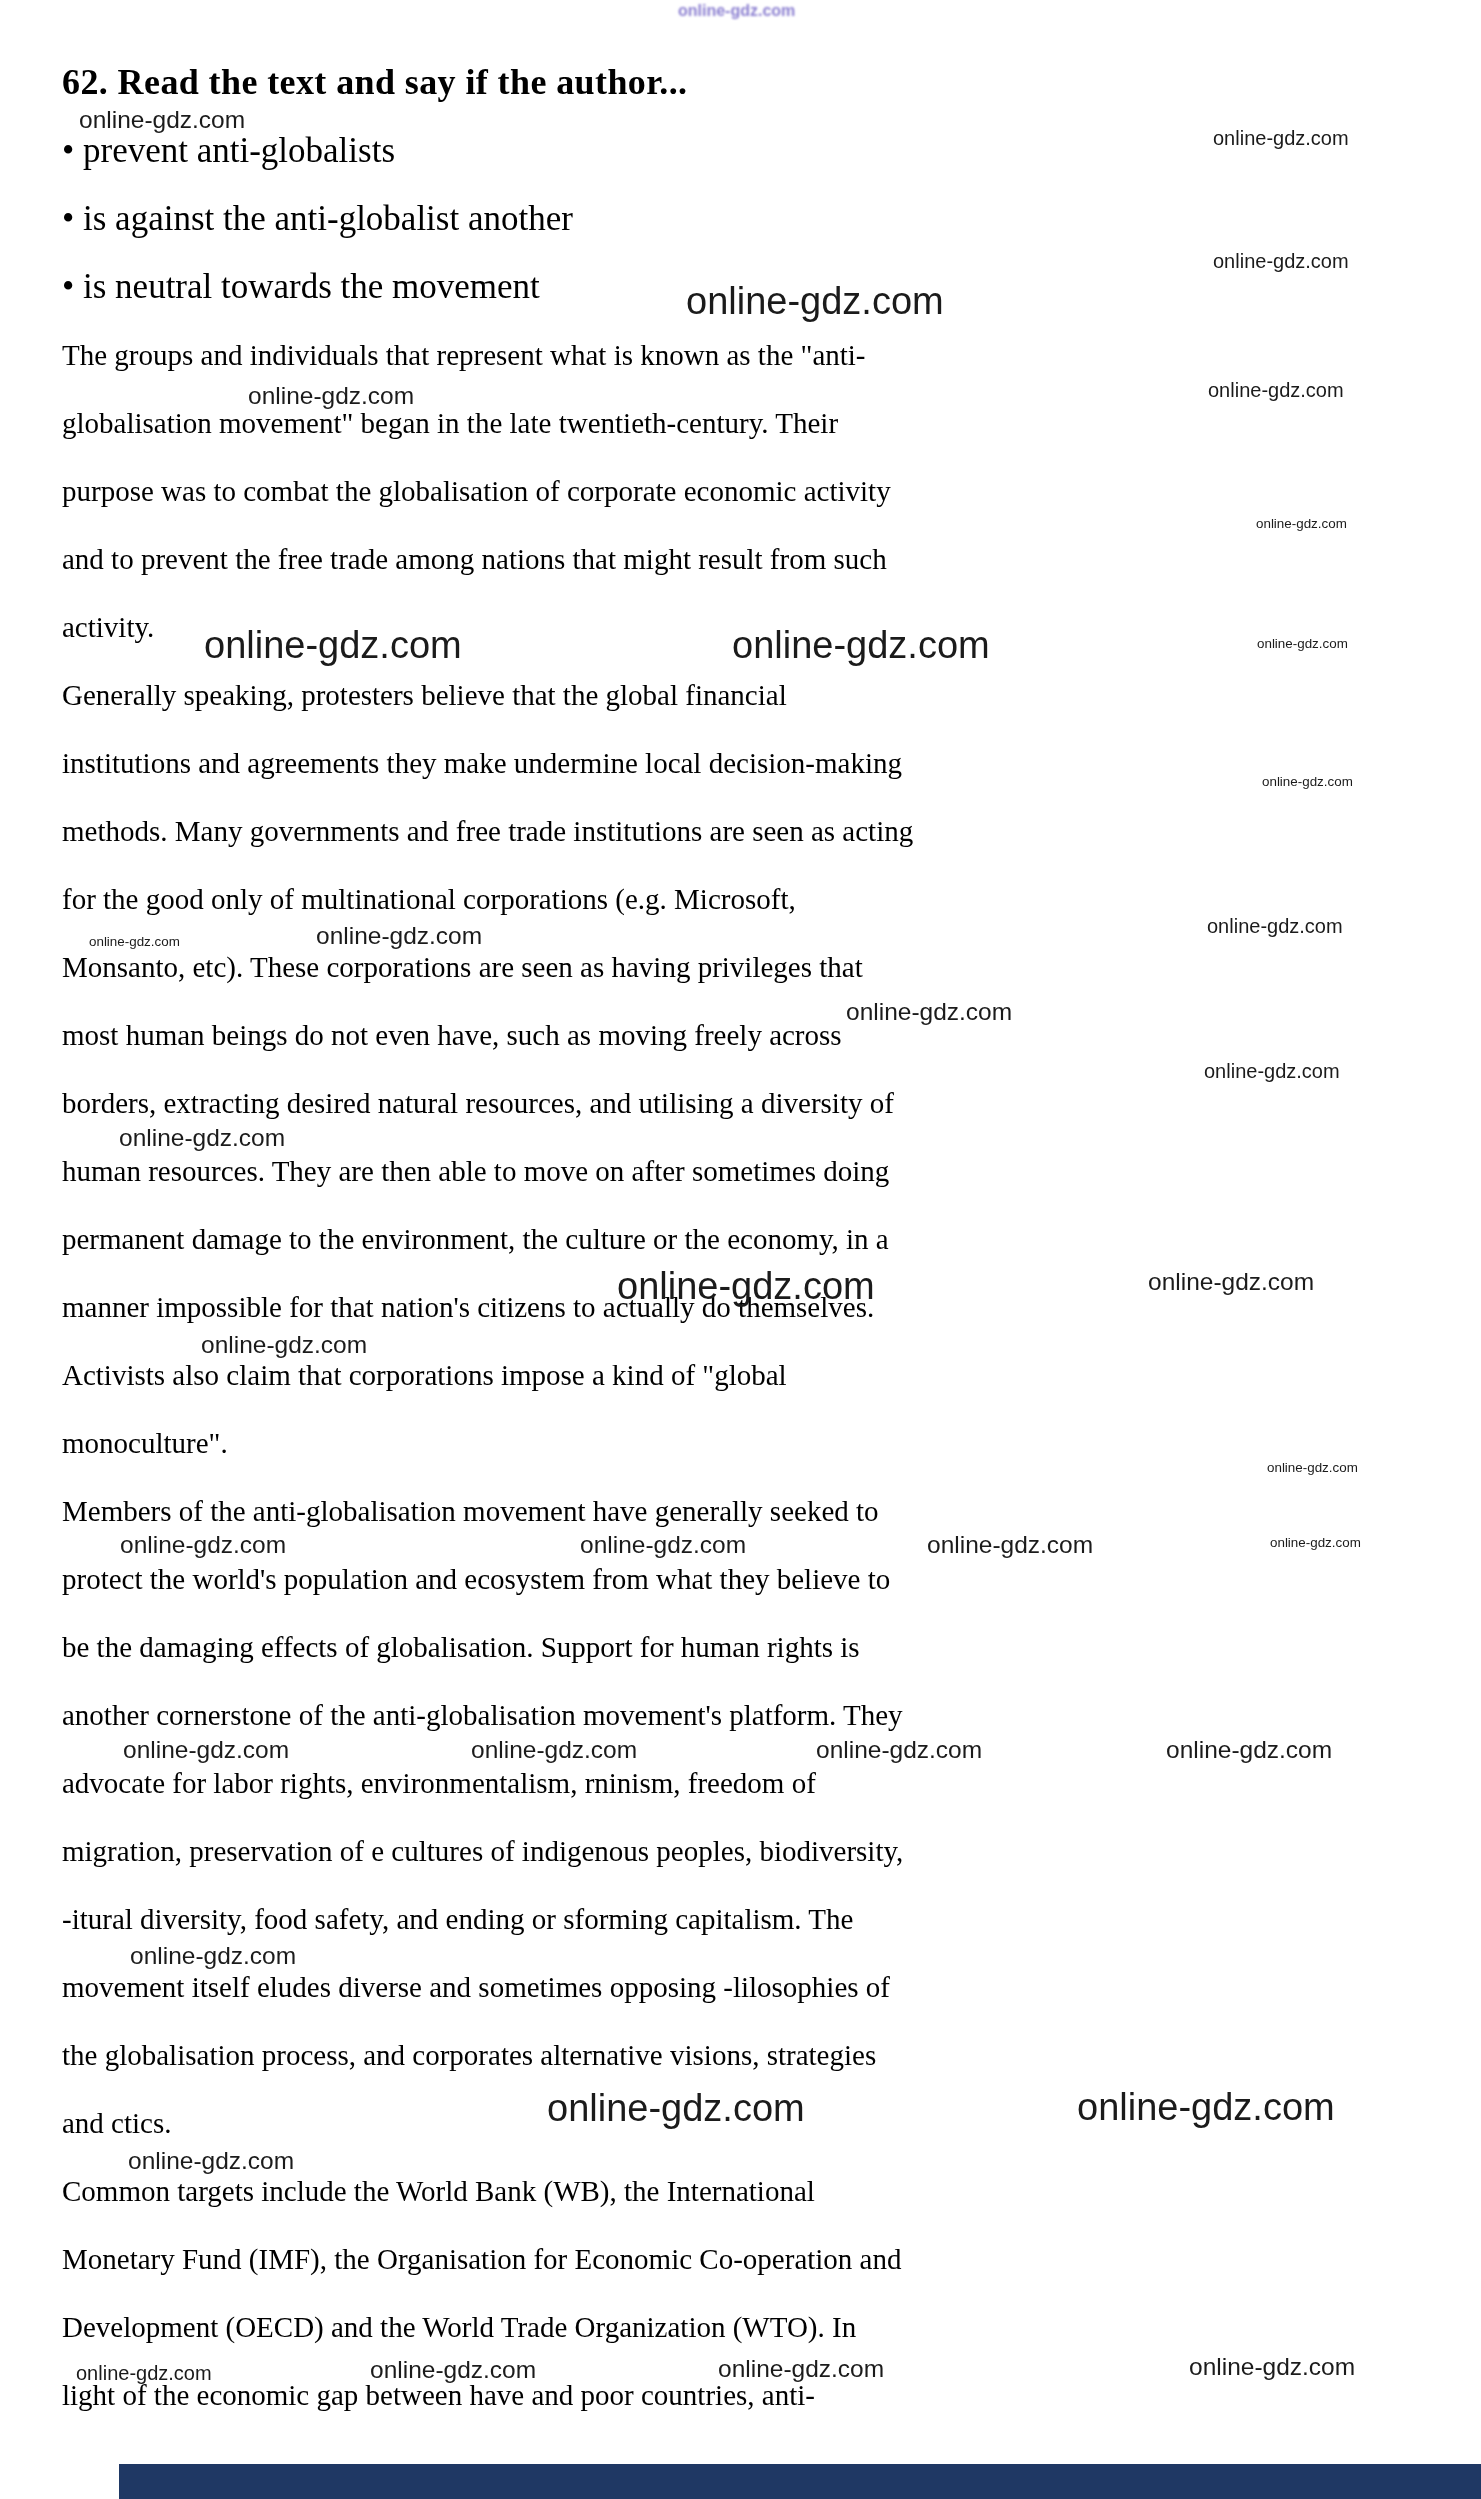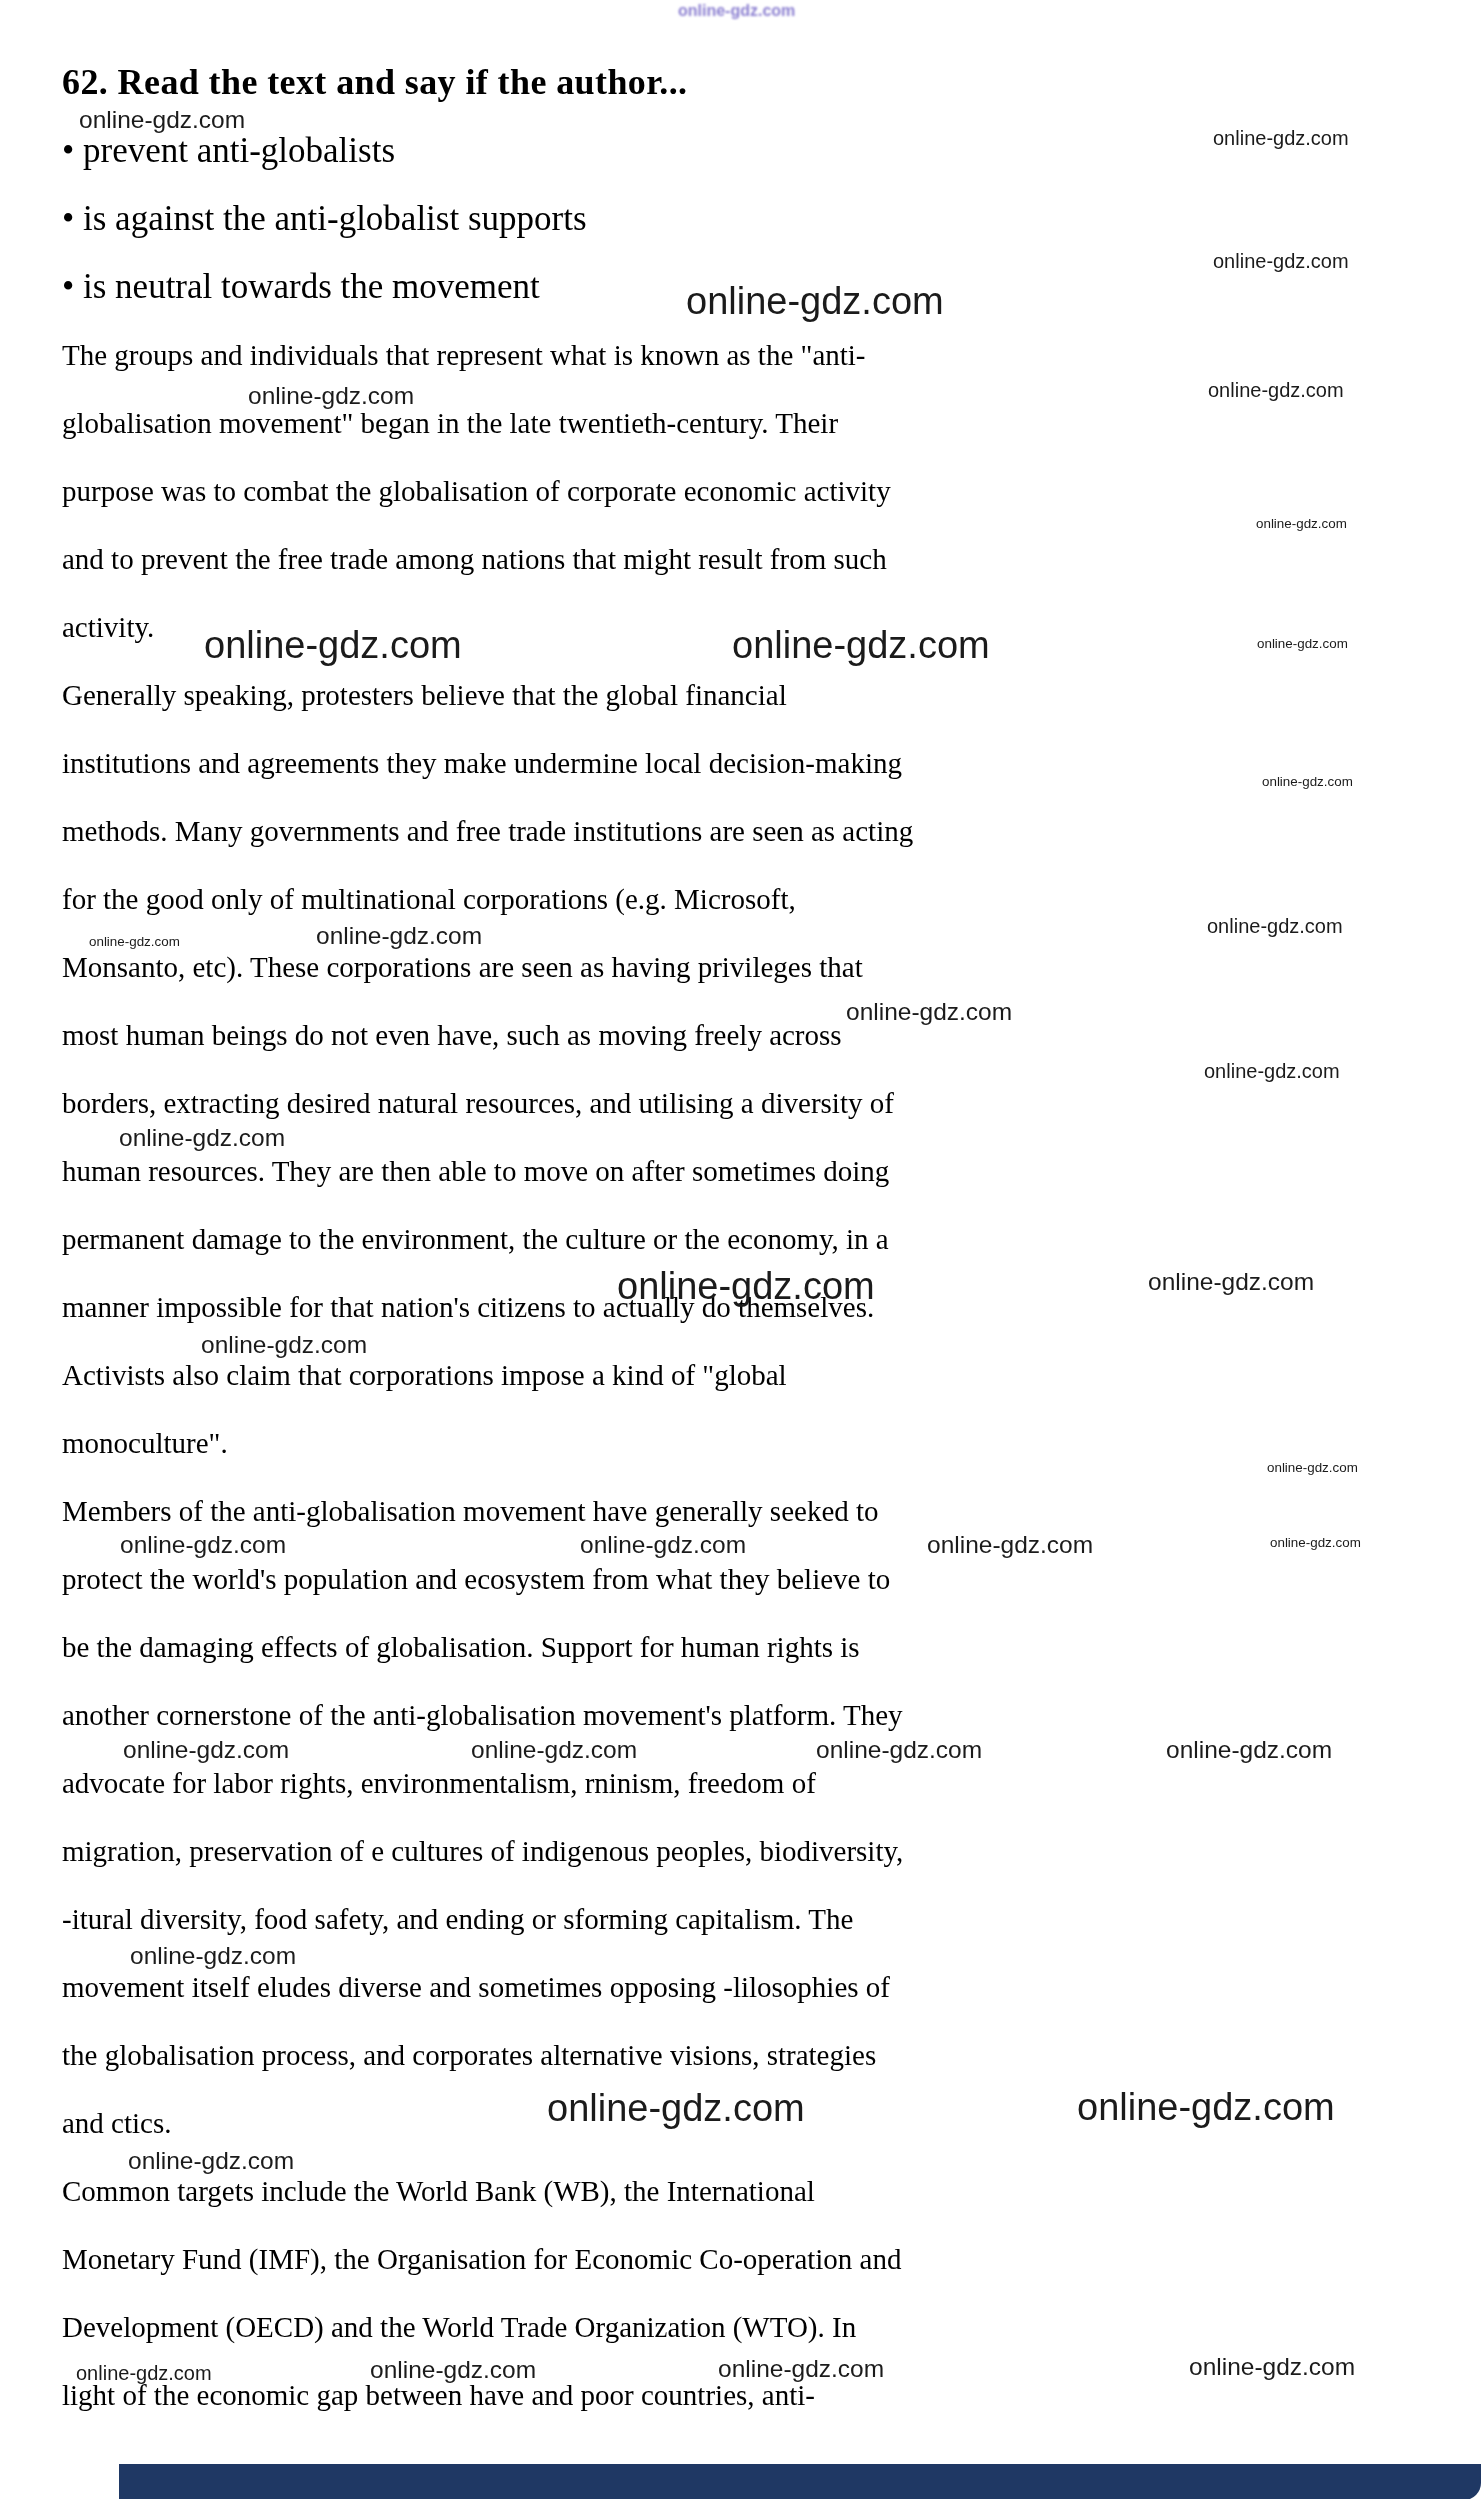--- a/index.html
+++ b/index.html
@@ -3,21 +3,20 @@
 <meta charset="utf-8">
 <style>
   html,body { margin:0; padding:0; background:#ffffff; }
   .page {
     position:relative;
     width:1481px; height:2500px;
     background:#ffffff;
     overflow:hidden;
     font-family:"Liberation Serif", serif;
     color:#000000;
-    border-radius:17px;
   }
   .title {
     position:absolute; left:62px; top:60px;
     font-size:36px; font-weight:bold; line-height:44px;
     letter-spacing:0.4px;
   }
   .bullets {
     position:absolute; left:62px; top:117px;
     font-size:35px; line-height:68px;
     width:1376px;
@@ -59,21 +58,21 @@
 <body>
 
 <div class="page">
 
   <span class="wm top" style="left:678px;top:3.2px">online-gdz.com</span>
 
   <div class="title">62. Read the text and say if the author...</div>
 
   <div class="bullets">
     <div>• prevent anti-globalists</div>
-    <div>• is against the anti-globalist supports</div>
+    <div>• is against the anti-globalist another</div>
     <div>• is neutral towards the movement</div>
   </div>
 
   <div class="content">
     <p class="para">The groups and individuals that represent what is known as the "anti-
 globalisation movement" began in the late twentieth-century. Their
 purpose was to combat the globalisation of corporate economic activity
 and to prevent the free trade among nations that might result from such
 activity.</p>
     <p class="para">Generally speaking, protesters believe that the global financial

